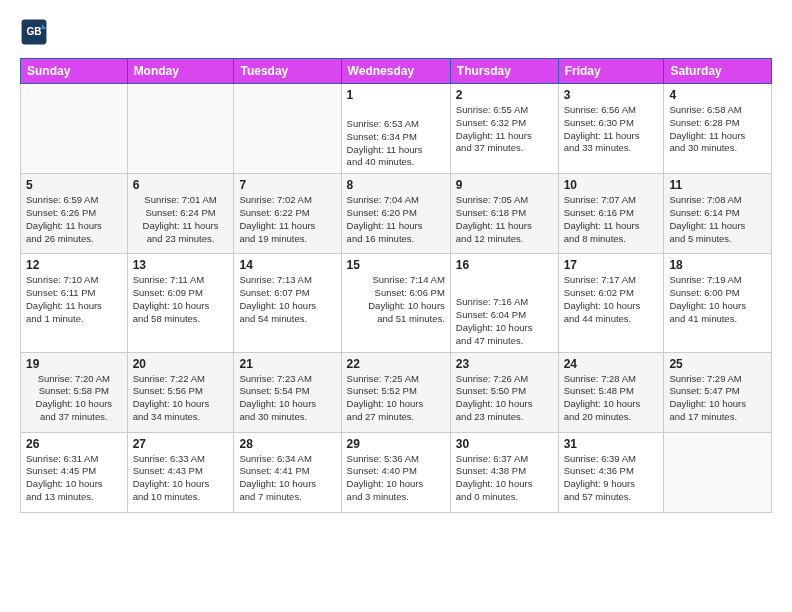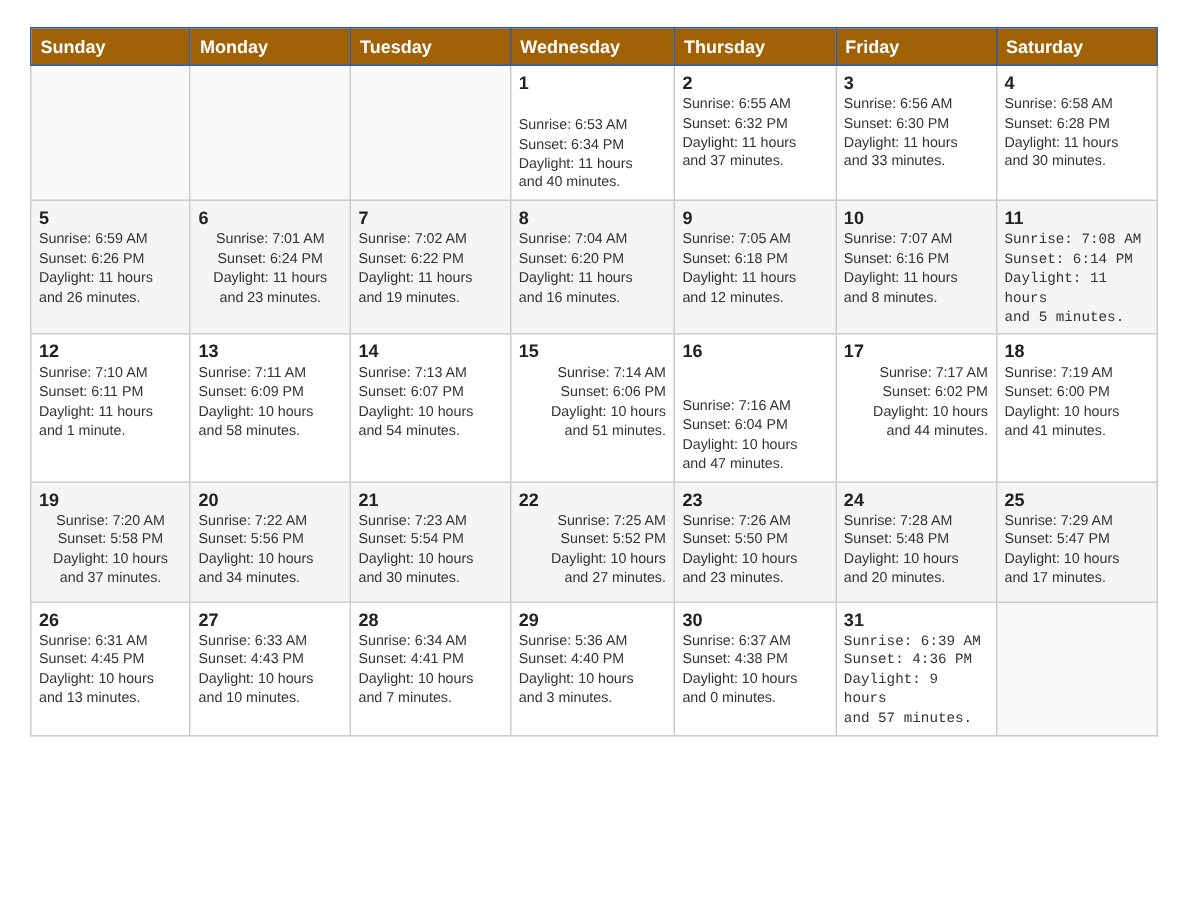--- a/index.html
+++ b/index.html
@@ -48,21 +48,21 @@
     .location {
       font-size: 15px;
       color: #444;
     }
     .calendar {
       width: 100%;
       border-collapse: collapse;
       border: 1px solid #ccc;
     }
     .calendar th {
-      background-color: #a16207;
+      background-color: #d946ef;
       color: #fff;
       font-size: 12px;
       font-weight: bold;
       padding: 5px 6px;
       text-align: left;
       border: 1px solid #2a5db0;
     }
     .calendar td {
       border: 1px solid #ccc;
       vertical-align: top;
@@ -88,20 +88,37 @@
       color: #333;
     }
     .empty-cell {
       background: #f9f9f9 !important;
     }
   </style>
 </head>
 <body>
 
 <div class="page">
+  <div class="header">
+    <div class="logo">
+      <svg class="logo-icon" viewBox="0 0 36 36">
+        <rect x="2" y="2" width="32" height="32" rx="4" fill="#1a3a5c"></rect>
+        <text x="18" y="22" text-anchor="middle" font-size="13" font-weight="bold" fill="white" font-family="Arial">GB</text>
+        <polygon points="28,8 34,14 28,14" fill="#4a90d9"></polygon>
+      </svg>
+      <div class="logo-text">
+        <div></div>
+        <div style="color:#4a90d9"></div>
+      </div>
+    </div>
+    <div class="title-block">
+      <div class="month-title"></div>
+      <div class="location"></div>
+    </div>
+  </div>
 
   <table class="calendar">
     <thead>
       <tr>
       <th>Sunday</th>
           <th>Monday</th>
           <th>Tuesday</th>
           <th>Wednesday</th>
           <th>Thursday</th>
           <th>Friday</th>
@@ -180,21 +197,21 @@
           </td>
           <td>
             <div class="day-num">10</div>
             <div class="day-info" style="white-space: pre-line;">Sunrise: 7:07 AM
 Sunset: 6:16 PM
 Daylight: 11 hours
 and 8 minutes.</div>
           </td>
           <td>
             <div class="day-num">11</div>
-            <div class="day-info" style="white-space: pre-line; font-family: Liberation Mono, monospace;">Sunrise: 7:08 AM
+            <div class="day-info" style="white-space: pre-line;">Sunrise: 7:08 AM
 Sunset: 6:14 PM
 Daylight: 11 hours
 and 5 minutes.</div>
           </td>
         </tr>
         <tr>
           <td>
             <div class="day-num">12</div>
             <div class="day-info" style="white-space: pre-line;">Sunrise: 7:10 AM
 Sunset: 6:11 PM
@@ -224,21 +241,21 @@
           </td>
           <td>
             <div class="day-num">16</div>
             <div class="day-info" style="white-space: pre-line; margin-top: 24px;">Sunrise: 7:16 AM
 Sunset: 6:04 PM
 Daylight: 10 hours
 and 47 minutes.</div>
           </td>
           <td>
             <div class="day-num">17</div>
-            <div class="day-info" style="white-space: pre-line; text-align: right;">Sunrise: 7:17 AM
+            <div class="day-info" style="white-space: pre-line;">Sunrise: 7:17 AM
 Sunset: 6:02 PM
 Daylight: 10 hours
 and 44 minutes.</div>
           </td>
           <td>
             <div class="day-num">18</div>
             <div class="day-info" style="white-space: pre-line;">Sunrise: 7:19 AM
 Sunset: 6:00 PM
 Daylight: 10 hours
 and 41 minutes.</div>
@@ -261,21 +278,21 @@
           </td>
           <td>
             <div class="day-num">21</div>
             <div class="day-info" style="white-space: pre-line;">Sunrise: 7:23 AM
 Sunset: 5:54 PM
 Daylight: 10 hours
 and 30 minutes.</div>
           </td>
           <td>
             <div class="day-num">22</div>
-            <div class="day-info" style="white-space: pre-line; text-align: right;">Sunrise: 7:25 AM
+            <div class="day-info" style="white-space: pre-line;">Sunrise: 7:25 AM
 Sunset: 5:52 PM
 Daylight: 10 hours
 and 27 minutes.</div>
           </td>
           <td>
             <div class="day-num">23</div>
             <div class="day-info" style="white-space: pre-line;">Sunrise: 7:26 AM
 Sunset: 5:50 PM
 Daylight: 10 hours
 and 23 minutes.</div>
@@ -326,21 +343,21 @@
           </td>
           <td>
             <div class="day-num">30</div>
             <div class="day-info" style="white-space: pre-line;">Sunrise: 6:37 AM
 Sunset: 4:38 PM
 Daylight: 10 hours
 and 0 minutes.</div>
           </td>
           <td>
             <div class="day-num">31</div>
-            <div class="day-info" style="white-space: pre-line; font-family: Liberation Mono, monospace;">Sunrise: 6:39 AM
+            <div class="day-info" style="white-space: pre-line;">Sunrise: 6:39 AM
 Sunset: 4:36 PM
 Daylight: 9 hours
 and 57 minutes.</div>
           </td>
           <td class="empty-cell"></td>
         </tr>
       </tbody>
   </table>
 </div>
 

